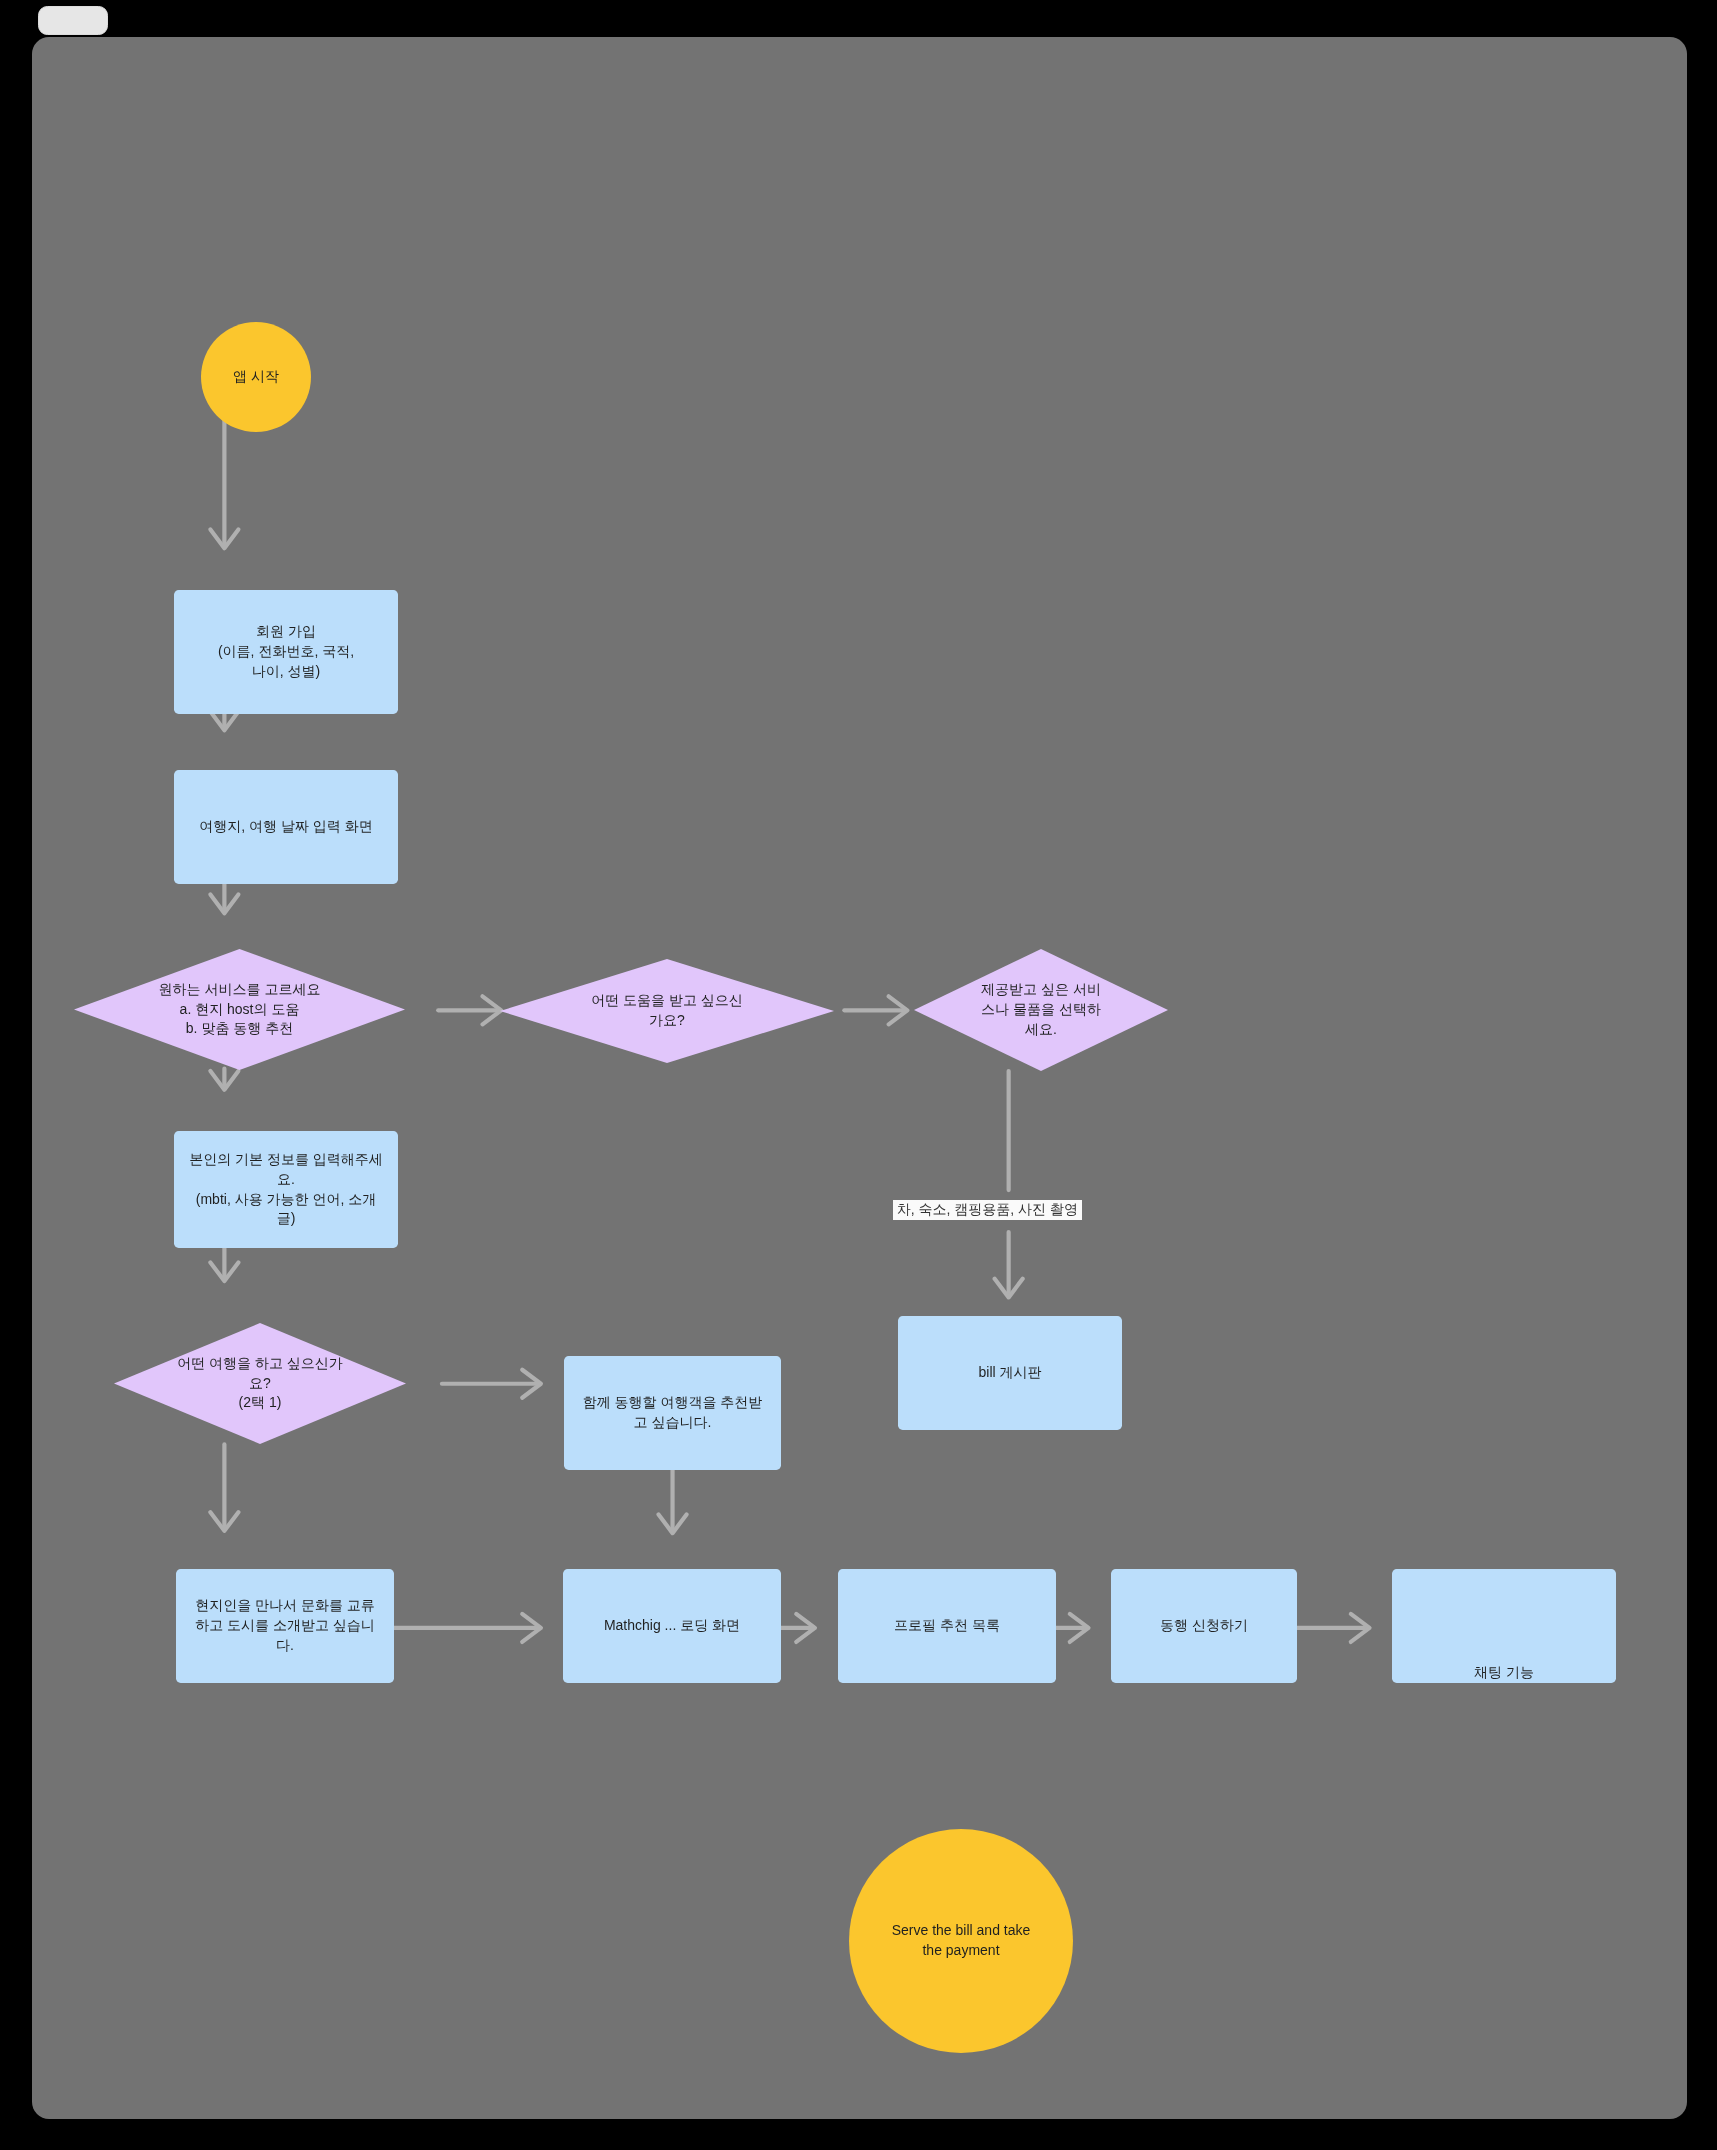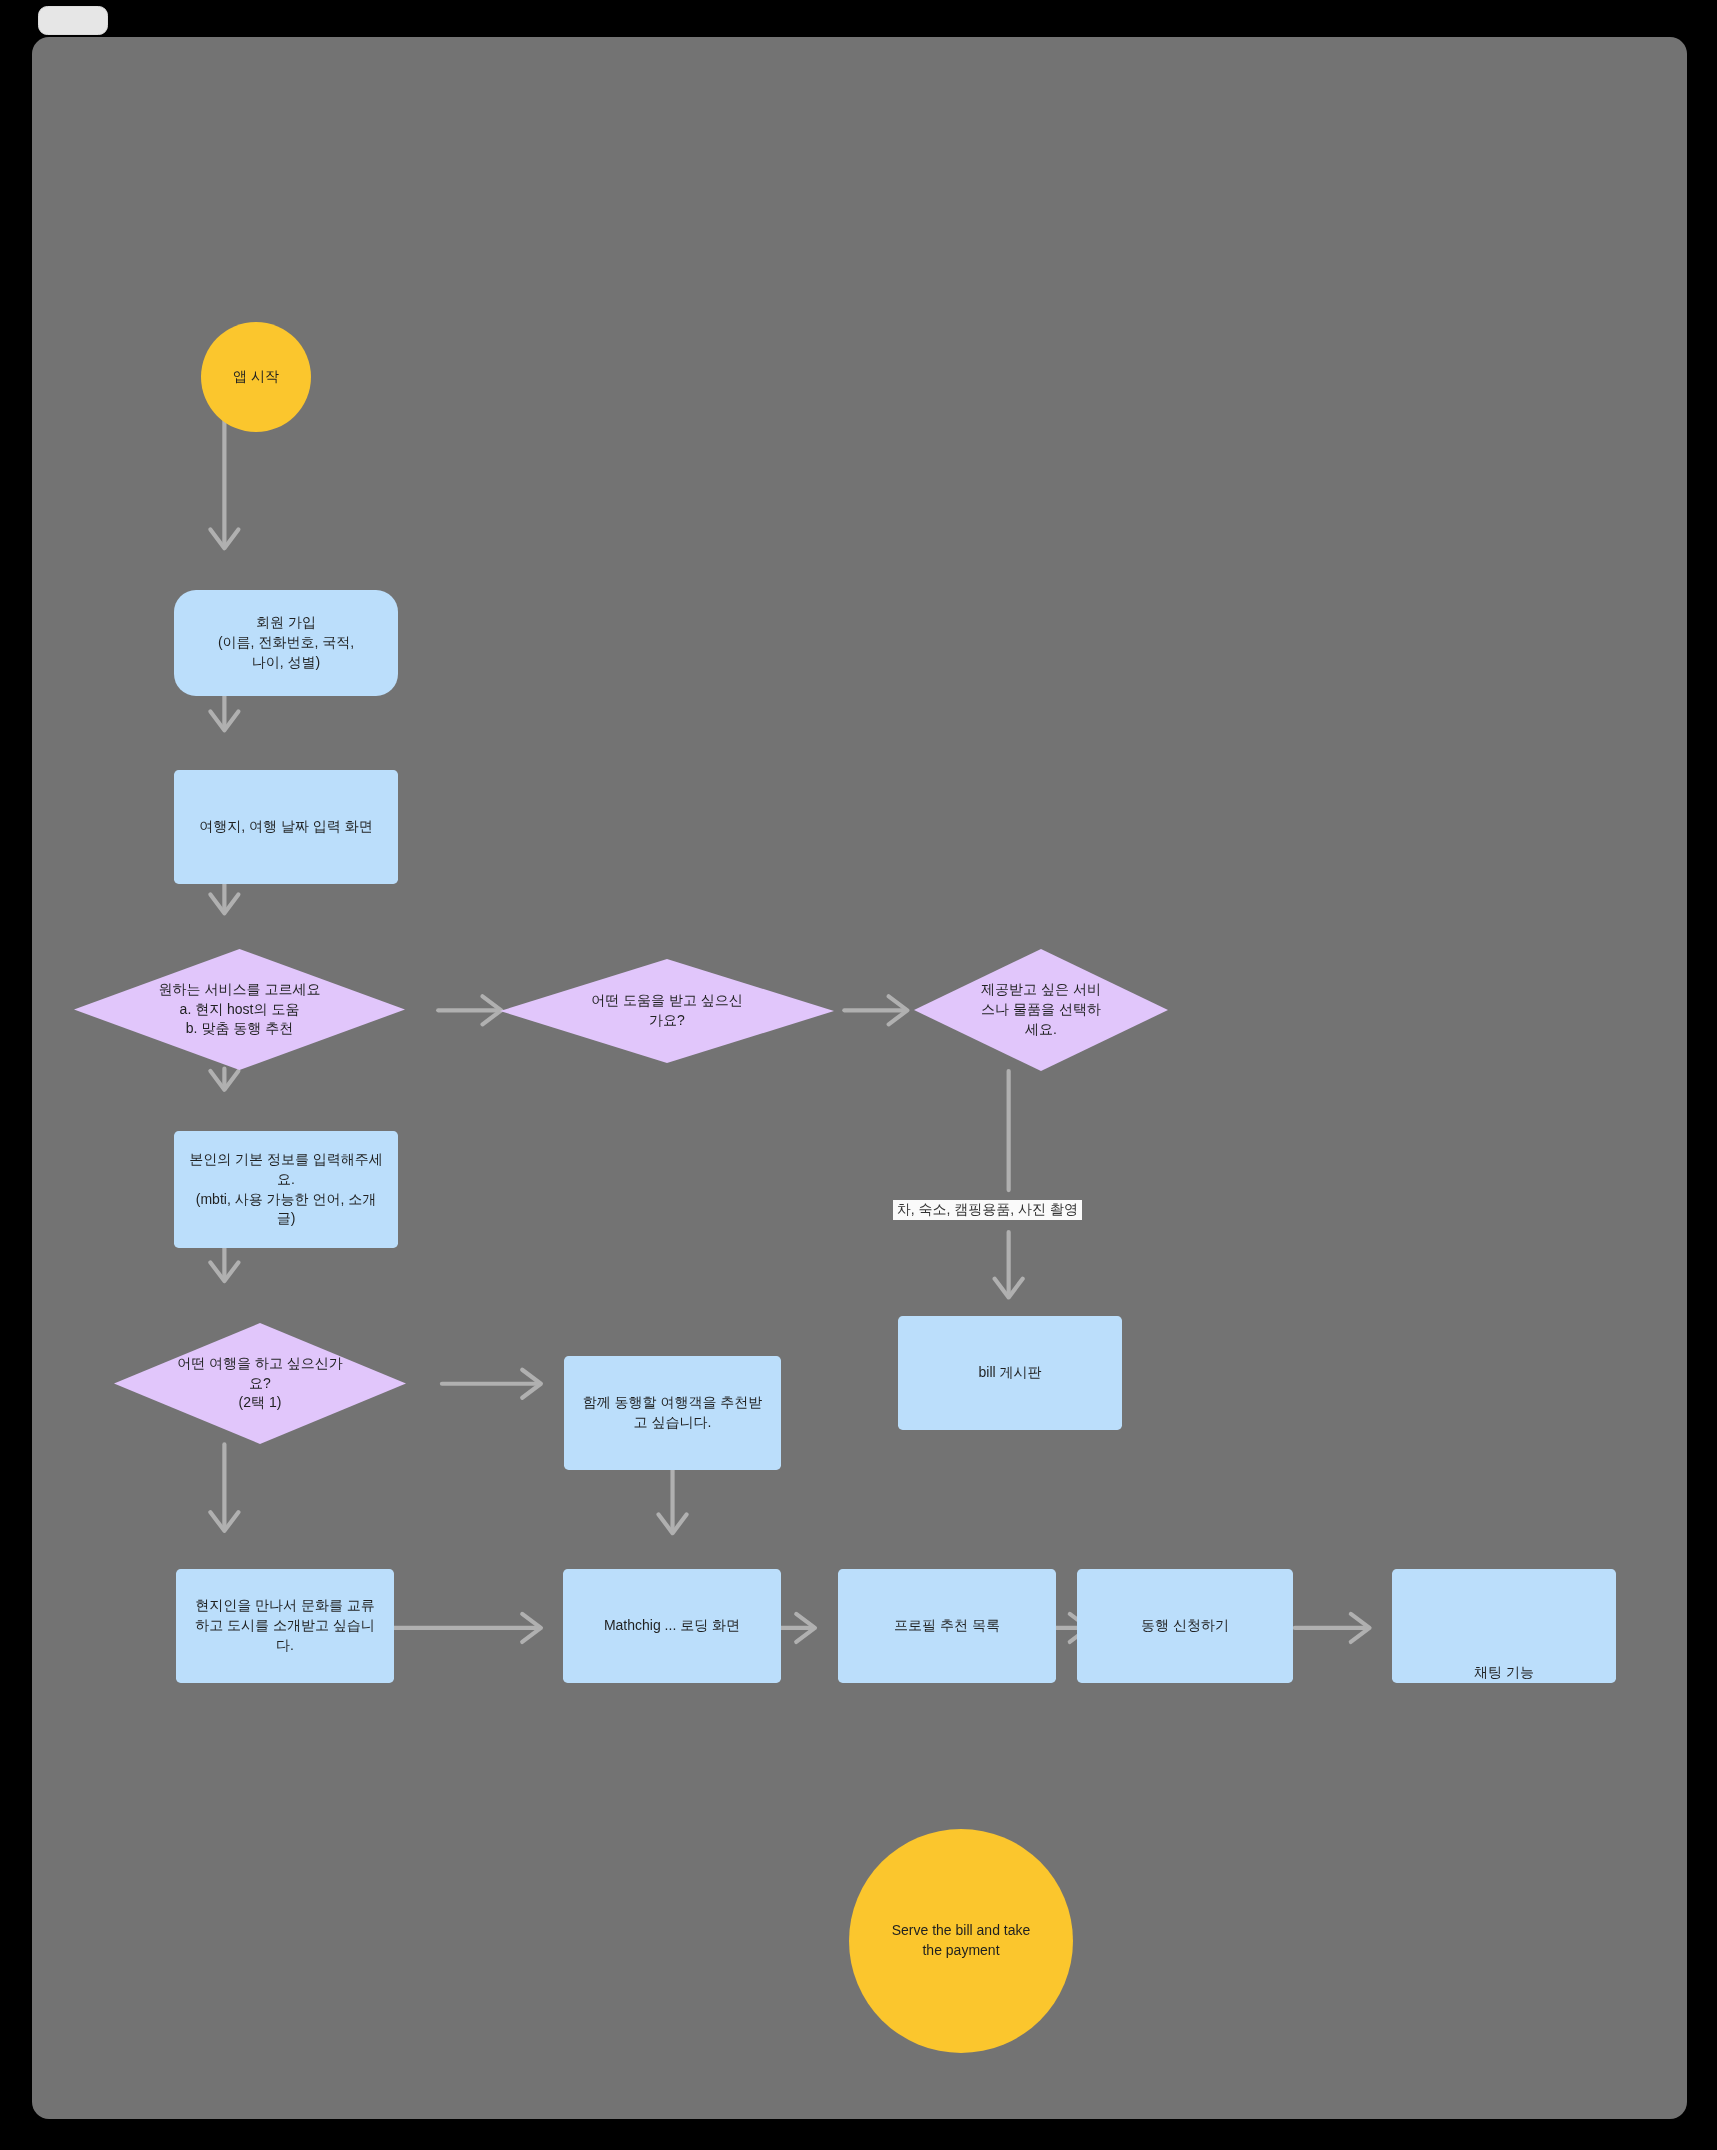--- a/index.html
+++ b/index.html
@@ -165,21 +165,21 @@
 
       <path d="M 2705 3408 L 2860 3408"></path>
       <path d="M 2825 3378 L 2865 3408 L 2825 3438"></path>
     </g>
   </svg>
 
   <div class="node n-terminator" style="left:169px;top:285px;width:110px;height:110px;">
     <span class="txt">앱 시작</span>
   </div>
 
-  <div class="node n-process" style="left:142px;top:553px;width:224px;height:106px;border-radius:22px;">
+  <div class="node n-process" style="left:142px;top:553px;width:224px;height:124px;">
     <span class="txt">회원 가입
 (이름, 전화번호, 국적,
 나이, 성별)</span>
   </div>
 
   <div class="node n-process" style="left:142px;top:733px;width:224px;height:114px;">
     <span class="txt">여행지, 여행 날짜 입력 화면</span>
   </div>
 
   <div class="node n-decision" style="left:42px;top:912px;width:331px;height:121px;">
@@ -236,21 +236,21 @@
   </div>
 
   <div class="node n-process" style="left:531px;top:1532px;width:218px;height:114px;">
     <span class="txt">Mathchig ... 로딩 화면</span>
   </div>
 
   <div class="node n-process" style="left:806px;top:1532px;width:218px;height:114px;">
     <span class="txt">프로필 추천 목록</span>
   </div>
 
-  <div class="node n-process" style="left:1045px;top:1532px;width:216px;height:114px;">
+  <div class="node n-process" style="left:1079px;top:1532px;width:186px;height:114px;">
     <span class="txt">동행 신청하기</span>
   </div>
 
   <div class="node n-process" style="left:1360px;top:1532px;width:224px;height:114px;align-items:flex-end;">
     <span class="txt">채팅 기능</span>
   </div>
 
   <div class="node n-terminator" style="left:817px;top:1792px;width:224px;height:224px;">
     <span class="txt">Serve the bill and take
 the payment</span>

